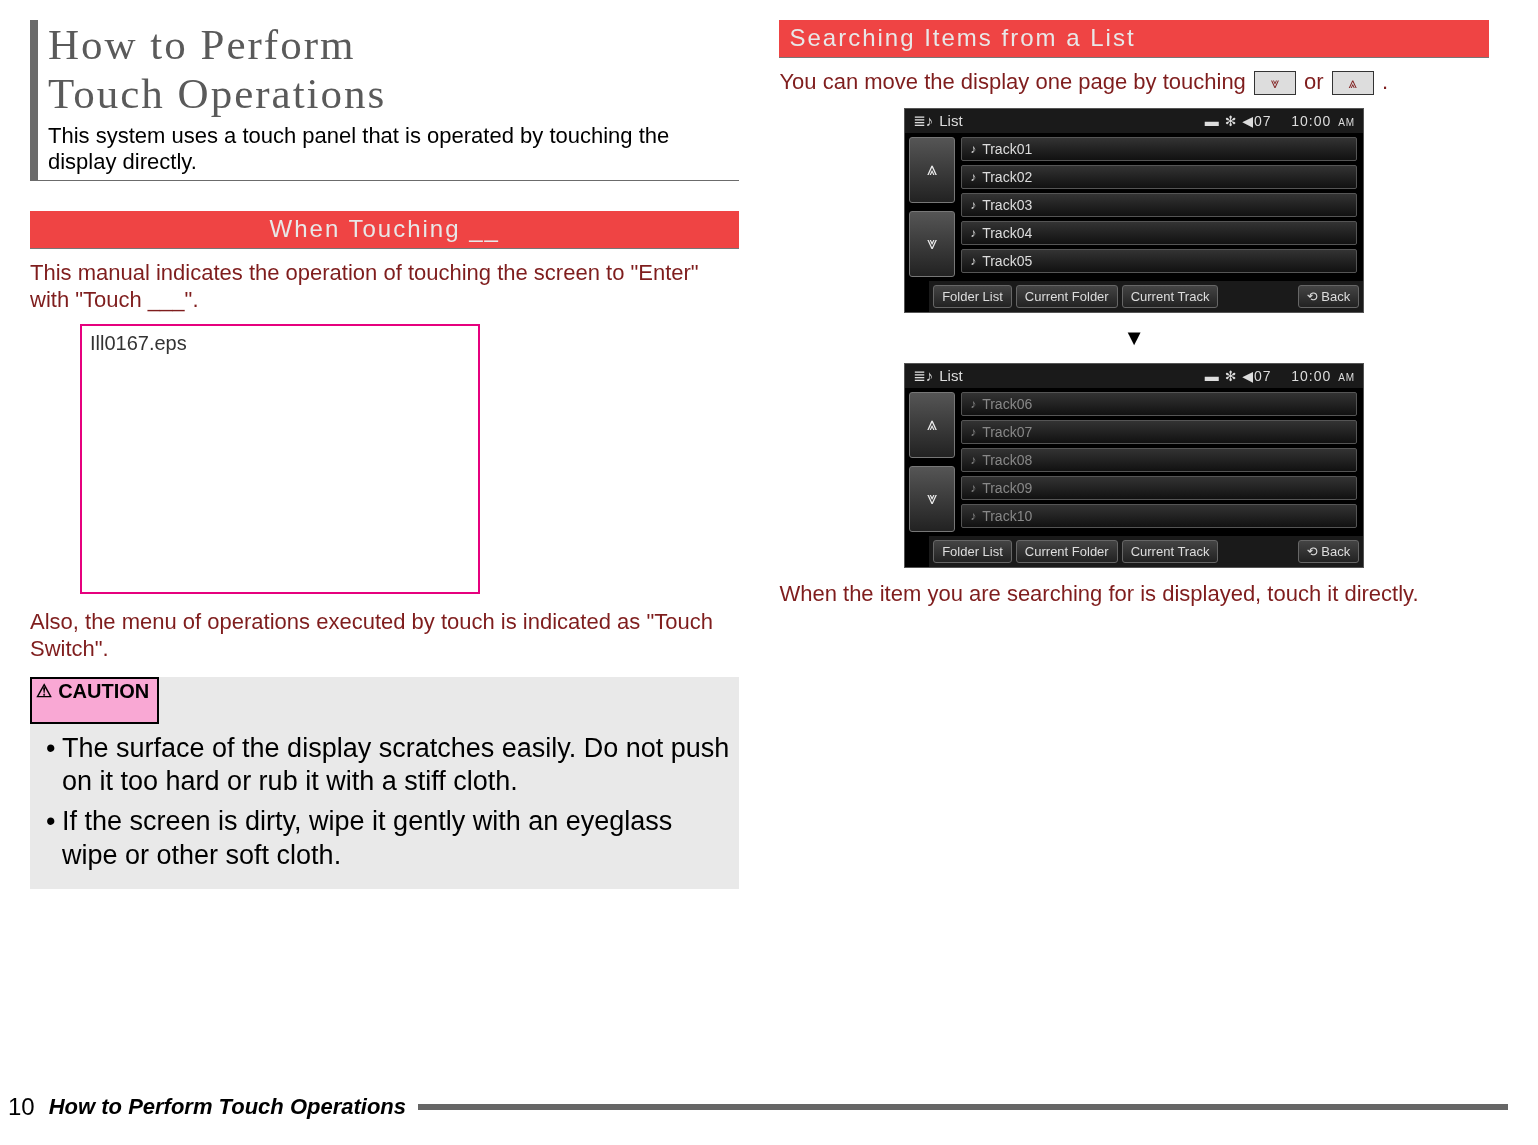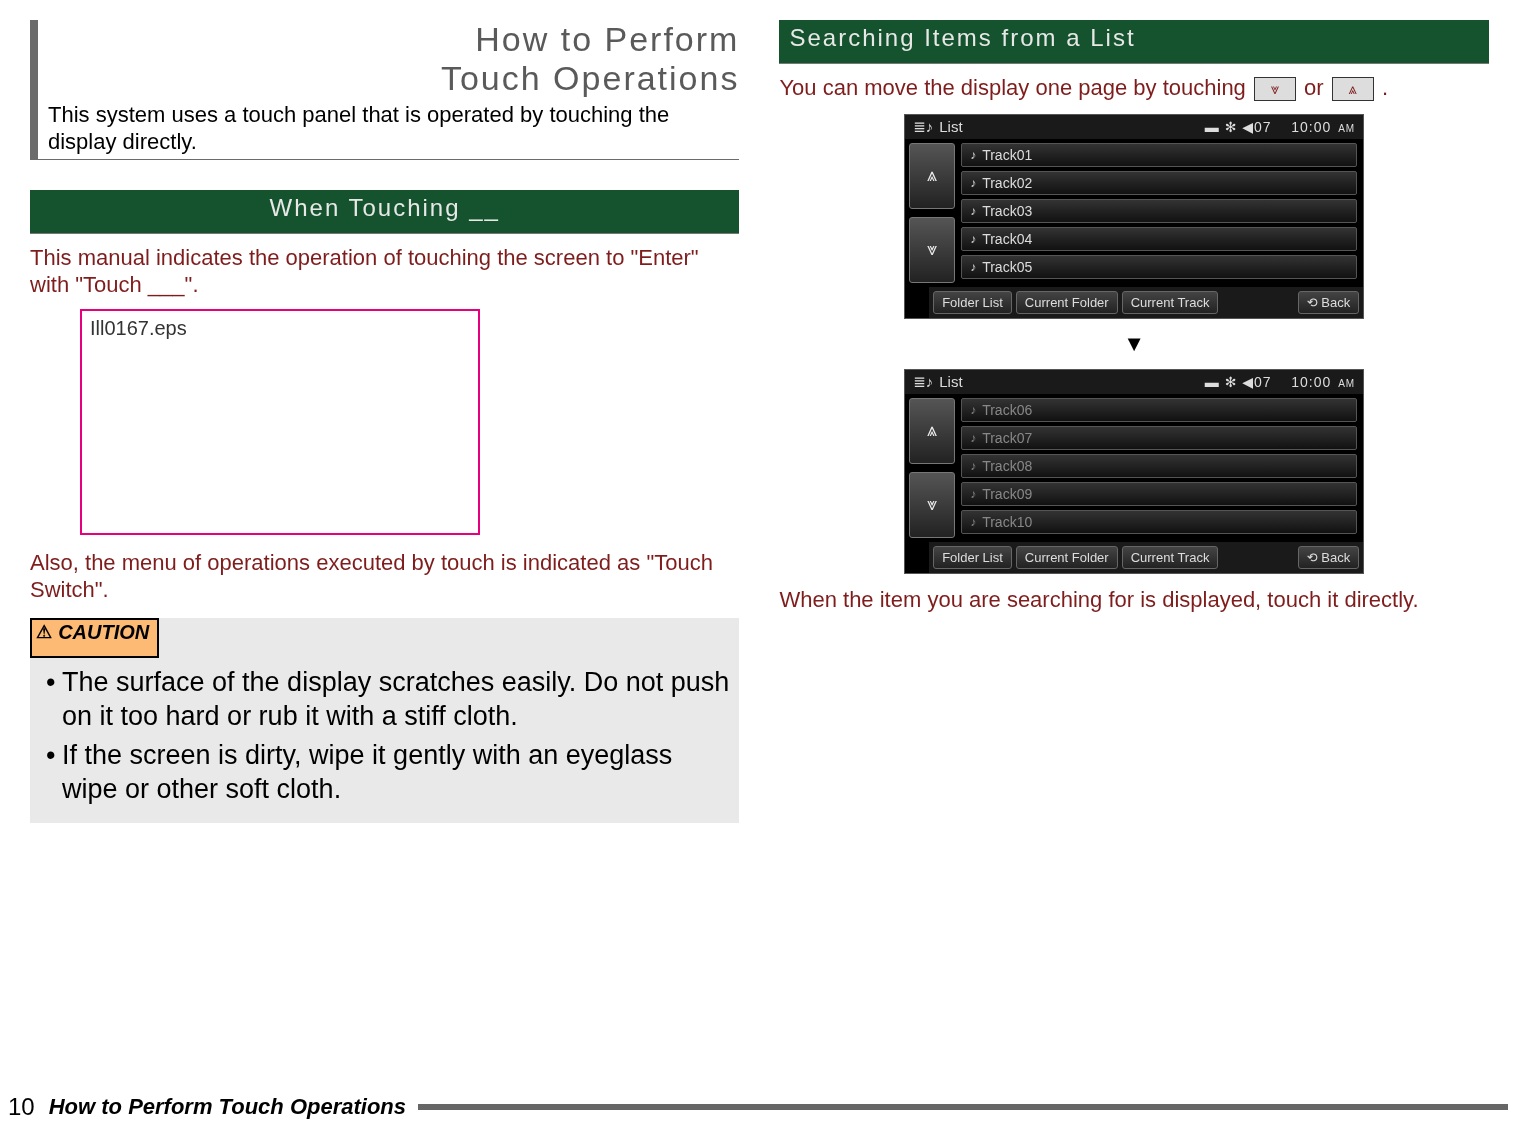--- a/index.html
+++ b/index.html
@@ -21,79 +21,77 @@
   }
   
   .main-heading-block {
     border-left: 8px solid #6b6b6b;
     border-bottom: 1px solid #6b6b6b;
     padding: 0 0 4px 10px;
     margin-bottom: 30px;
   }
   .main-title {
     color: #5a5a5a;
-    font-size: 34px;
+    font-size: 43px;
     font-weight: normal;
     letter-spacing: 2px;
     line-height: 1.15;
-    font-family: Liberation Sans, sans-serif;
-    text-align: right;
+    font-family: Liberation Serif, serif;
   }
   .main-subtitle {
     font-size: 22px;
     color: #000000;
     line-height: 1.2;
     margin-top: 4px;
   }
   
   .sub-heading-bar {
-    background: #14532d;
+    background: #ef4444;
     color: #e8e8e8;
     text-align: center;
     font-size: 24px;
     letter-spacing: 2px;
-    padding: 4px 0 11px 0;
+    padding: 4px 0 5px 0;
     margin-bottom: 10px;
     font-family: "Trebuchet MS", Verdana, sans-serif;
     border-bottom: 1px solid #777;
   }
   .sub-heading-bar.left-align {
     text-align: left;
     padding-left: 10px;
   }
   .body-text {
     font-size: 22px;
     color: #7f1d1d;
     line-height: 1.25;
     margin-bottom: 6px;
   }
   
   .placeholder-box {
     border: 2px solid #e6007e;
     width: 400px;
-    height: 226px;
+    height: 270px;
     margin: 10px 0 14px 50px;
     padding: 6px 8px;
     font-size: 20px;
     color: #333;
   }
   
   .caution-wrap {
     background: #e9e9e9;
     padding: 0 10px 10px 14px;
     margin-top: 14px;
   }
   .caution-label {
     display: inline-block;
-    background: #fdba74;
+    background: #f9a8d4;
     border: 2px solid #000;
     font-weight: bold;
-    font-style: italic;
     font-size: 20px;
-    padding: 1px 8px 12px 4px;
+    padding: 1px 8px 19px 4px;
     margin-left: -14px;
     margin-bottom: 8px;
   }
   .caution-label::before {
     content: "⚠";
     font-style: normal;
     margin-right: 6px;
     font-size: 18px;
     display:inline-block;
     vertical-align: 1px;

